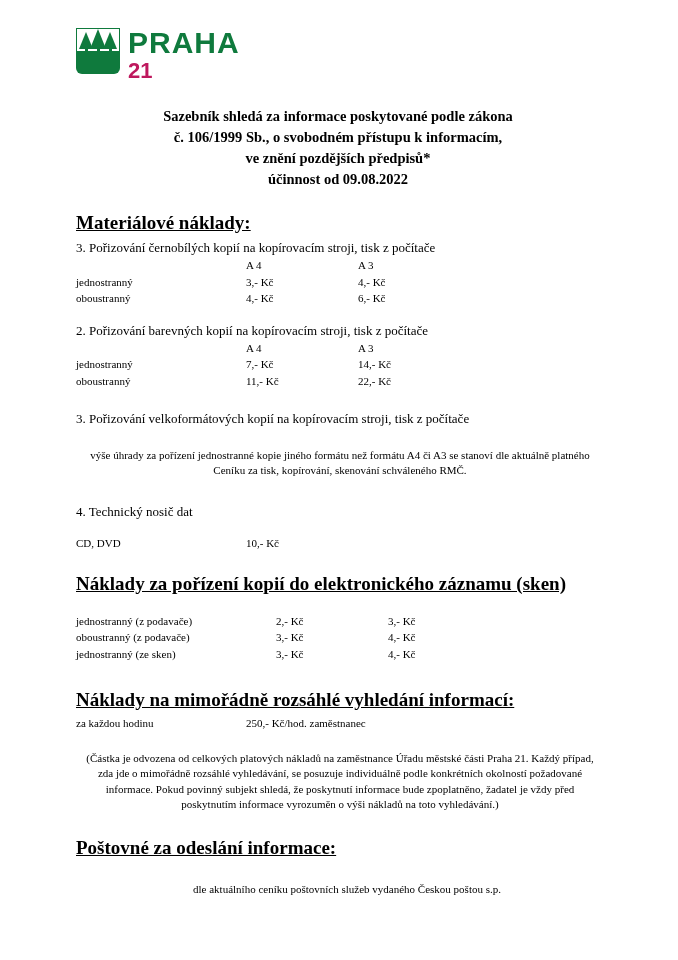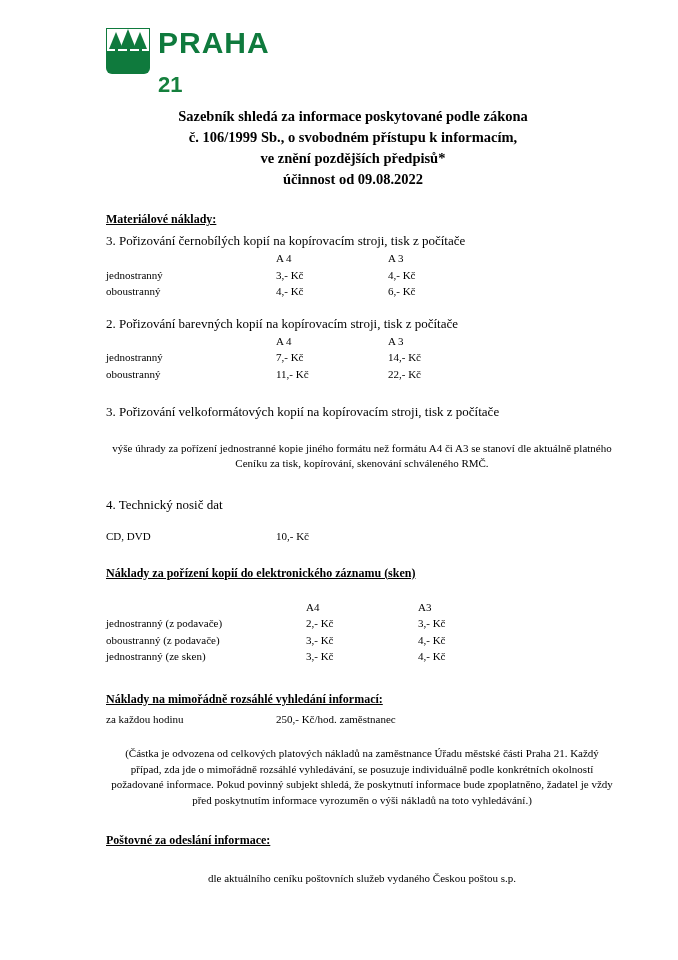--- a/index.html
+++ b/index.html
@@ -12,21 +12,21 @@
     height: 960px;
     font-family: "Liberation Serif", "DejaVu Serif", serif;
     color: #000000;
     position: relative;
     overflow: hidden;
   }
   .page {
     width: 678px;
     height: 960px;
     box-sizing: border-box;
-    padding: 28px 60px 0 106px;
+    padding: 28px 60px 0 76px;
     position: relative;
   }
 
   
   .logo {
     display: flex;
     align-items: flex-start;
     height: 52px;
     margin-bottom: 26px;
   }
@@ -76,40 +76,40 @@
     font-weight: bold;
     font-size: 30px;
     letter-spacing: 1px;
     color: #0f7a3d;
     display: block;
   }
   .logo-21 {
     font-family: "Liberation Sans", sans-serif;
     font-weight: bold;
     font-size: 22px;
-    color: #15803d;
+    color: #be185d;
     display: block;
-    margin-top: 16px;
+    margin-top: 2px;
   }
 
   
   .doc-title {
     text-align: center;
     font-weight: bold;
     font-size: 14.5px;
     line-height: 1.45;
     margin: 0 0 22px 0;
     padding-right: 18px;
   }
   .doc-title div { white-space: nowrap; }
 
   
   .section-head {
     font-weight: bold;
-    font-size: 12px;
+    font-size: 19px;
     text-decoration: underline;
     margin: 0 0 5px 0;
   }
   p.line {
     margin: 0 0 2px 0;
     font-size: 13px;
     line-height: 1.32;
   }
   .gap-md { height: 14px; }
   .gap-lg { height: 20px; }
@@ -230,25 +230,20 @@
     </tr>
   </tbody>
     </table>
 
   <div class="gap-lg"></div>
 
   <div class="section-head">Náklady za pořízení kopií do elektronického záznamu (sken)</div>
   <div class="gap-md"></div>
   <table class="rates">
     <tbody>
-        <tr>
-      <td class="c1" style="width:200px;"></td>
-      <td class="c2">A4</td>
-      <td class="c3">A3</td>
-    </tr>
     <tr>
       <td class="c1" style="width:200px;">jednostranný (z podavače)</td>
       <td class="c2">2,- Kč</td>
       <td class="c3">3,- Kč</td>
     </tr>
     <tr>
       <td class="c1" style="width:200px;">oboustranný (z podavače)</td>
       <td class="c2">3,- Kč</td>
       <td class="c3">4,- Kč</td>
     </tr>

